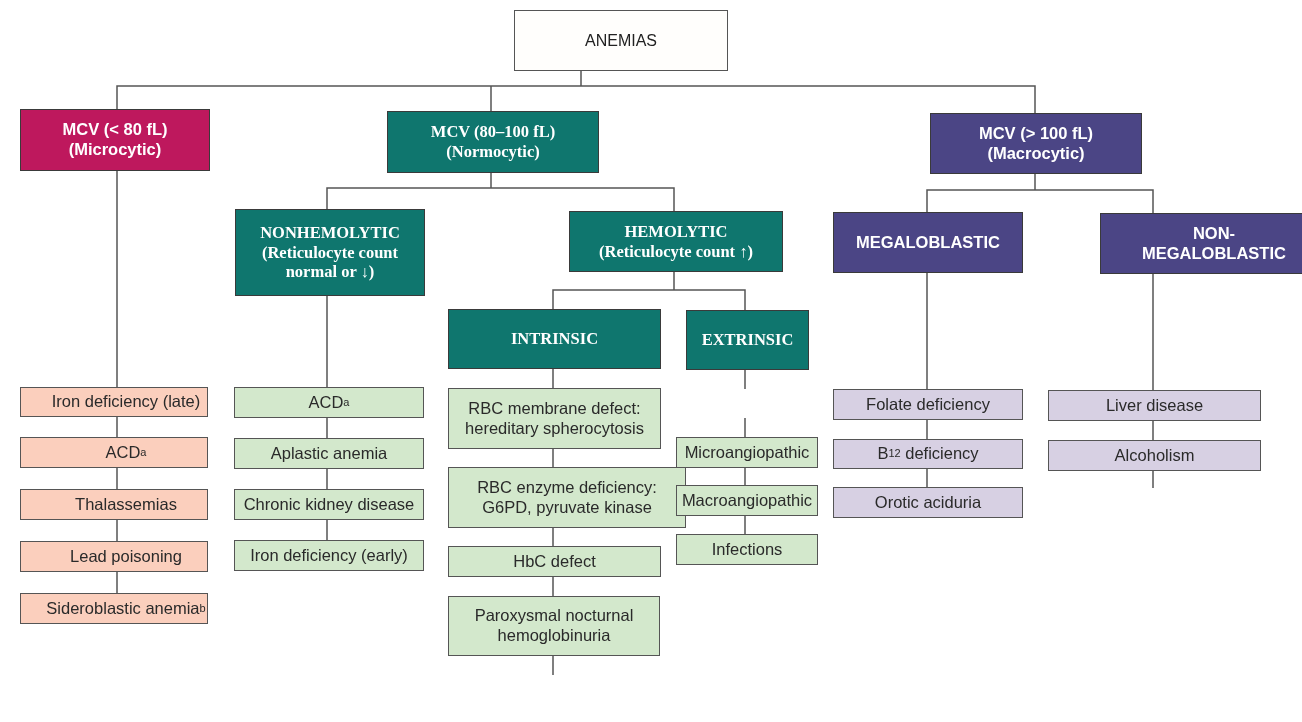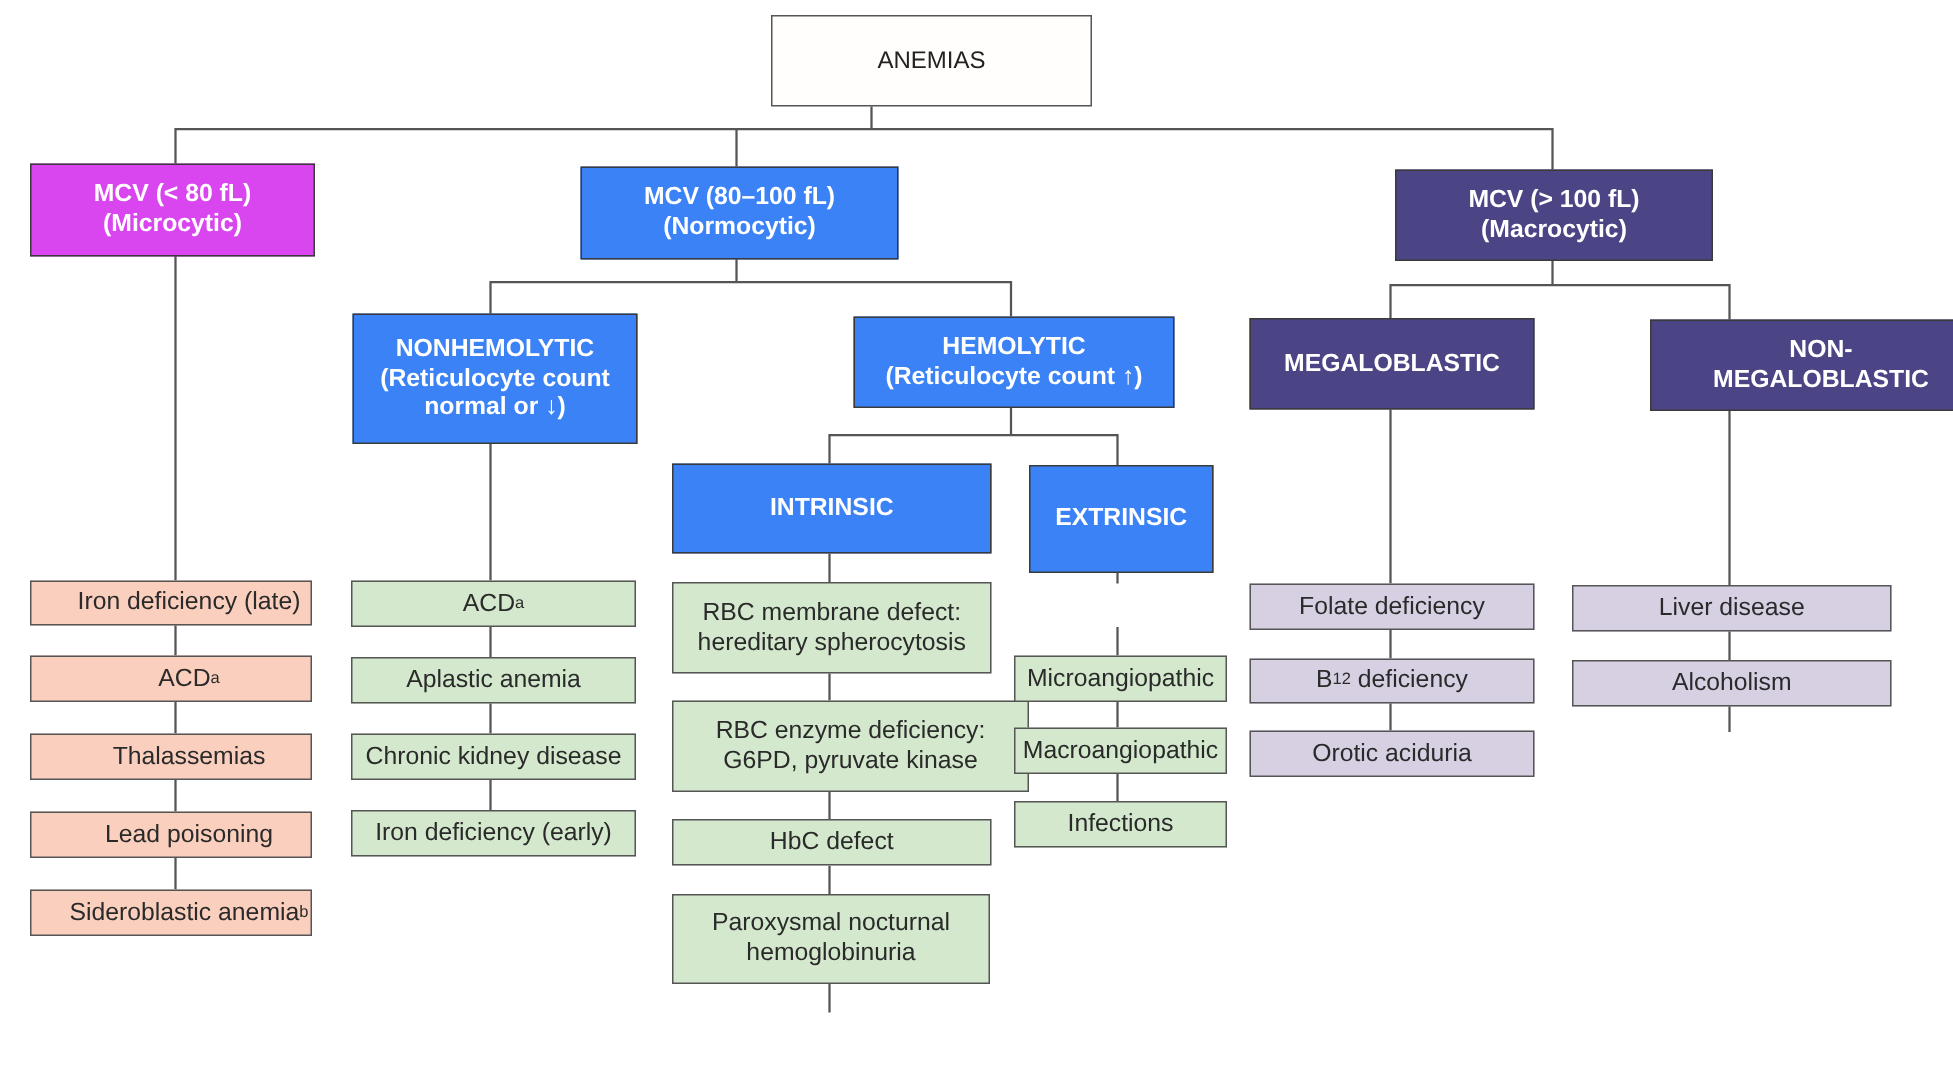--- a/index.html
+++ b/index.html
@@ -5,22 +5,22 @@
     html, body { margin: 0; padding: 0; background: #ffffff; }
     body { width: 1302px; height: 722px; position: relative; overflow: hidden;
            font-family: "Liberation Sans", sans-serif; }
     #canvas { position: absolute; left: 0; top: 0; width: 1302px; height: 722px; }
     svg#lines { position: absolute; left: 0; top: 0; width: 1302px; height: 722px; }
     .box { position: absolute; box-sizing: border-box; display: flex; align-items: center;
            justify-content: center; text-align: center; border: 1.5px solid #3a3a3a;
            line-height: 1.2; white-space: pre-line; }
     .root { background: #fffefc; color: #222; font-size: 16px; border-color: #555; margin-left: 40px; }
     .head { color: #fff; font-weight: bold; font-size: 16.5px; }
-    .red { background: #d946ef; }
-    .green { background: #3b82f6; }
+    .red { background: #be185d; }
+    .green { background: #0f766e; font-family: Liberation Serif, serif; }
     .purple { background: #4b4585; }
     .leaf { font-size: 16.5px; color: #2a2a2a; border-color: #555; }
     .leaf.pink { background: #fbcfbd; padding-left: 24px; }
     .leaf.lgreen { background: #d3e8cc; }
     .leaf.lpurple { background: #d7d0e3; }
     sup, sub { font-size: 11px; }
   </style>
 </head>
 <body>
 
@@ -62,21 +62,21 @@
   <div class="box head green" style="left:235px;top:209px;width:190px;height:87px;"><span>NONHEMOLYTIC
 (Reticulocyte count
 normal or ↓)</span></div>
   <div class="box head green" style="left:569px;top:211px;width:214px;height:61px;"><span>HEMOLYTIC
 (Reticulocyte count ↑)</span></div>
   <div class="box head purple" style="left:833px;top:212px;width:190px;height:61px;"><span>MEGALOBLASTIC</span></div>
   <div class="box head purple" style="left:1100px;top:213px;width:228px;height:61px;"><span>NON-
 MEGALOBLASTIC</span></div>
 
   <div class="box head green" style="left:448px;top:309px;width:213px;height:60px;"><span>INTRINSIC</span></div>
-  <div class="box head green" style="left:686px;top:310px;width:123px;height:72px;"><span>EXTRINSIC</span></div>
+  <div class="box head green" style="left:686px;top:310px;width:123px;height:60px;"><span>EXTRINSIC</span></div>
 
   <div class="box leaf pink" style="left:20px;top:387px;width:188px;height:30px;"><span>Iron deficiency (late)</span></div>
   <div class="box leaf pink" style="left:20px;top:437px;width:188px;height:31px;"><span>ACD</span><sup>a</sup></div>
   <div class="box leaf pink" style="left:20px;top:489px;width:188px;height:31px;"><span>Thalassemias</span></div>
   <div class="box leaf pink" style="left:20px;top:541px;width:188px;height:31px;"><span>Lead poisoning</span></div>
   <div class="box leaf pink" style="left:20px;top:593px;width:188px;height:31px;"><span>Sideroblastic anemia</span><sup>b</sup></div>
 
   <div class="box leaf lgreen" style="left:234px;top:387px;width:190px;height:31px;"><span>ACD</span><sup>a</sup></div>
   <div class="box leaf lgreen" style="left:234px;top:438px;width:190px;height:31px;"><span>Aplastic anemia</span></div>
   <div class="box leaf lgreen" style="left:234px;top:489px;width:190px;height:31px;"><span>Chronic kidney disease</span></div>

